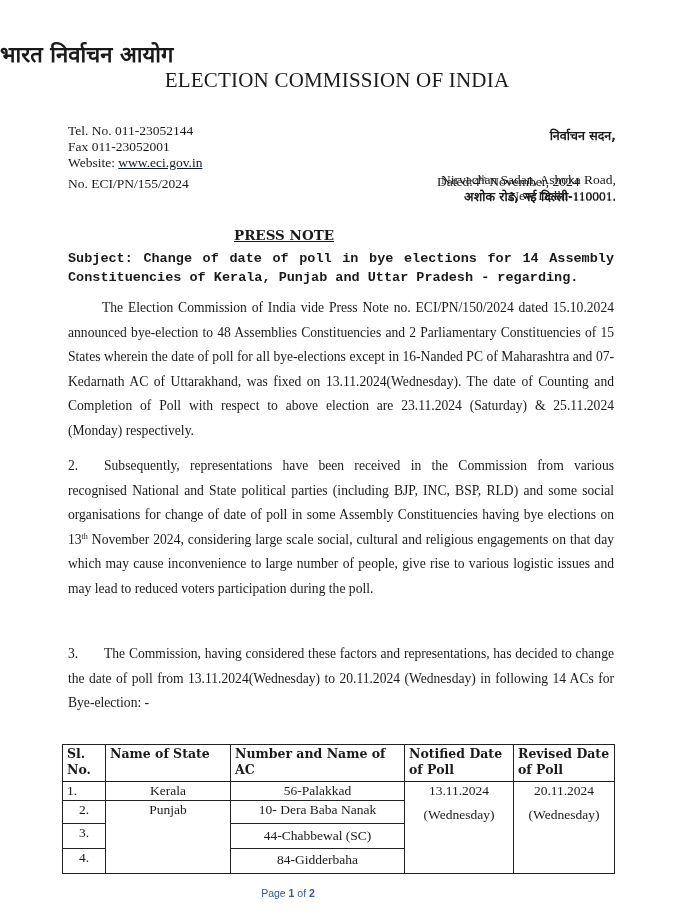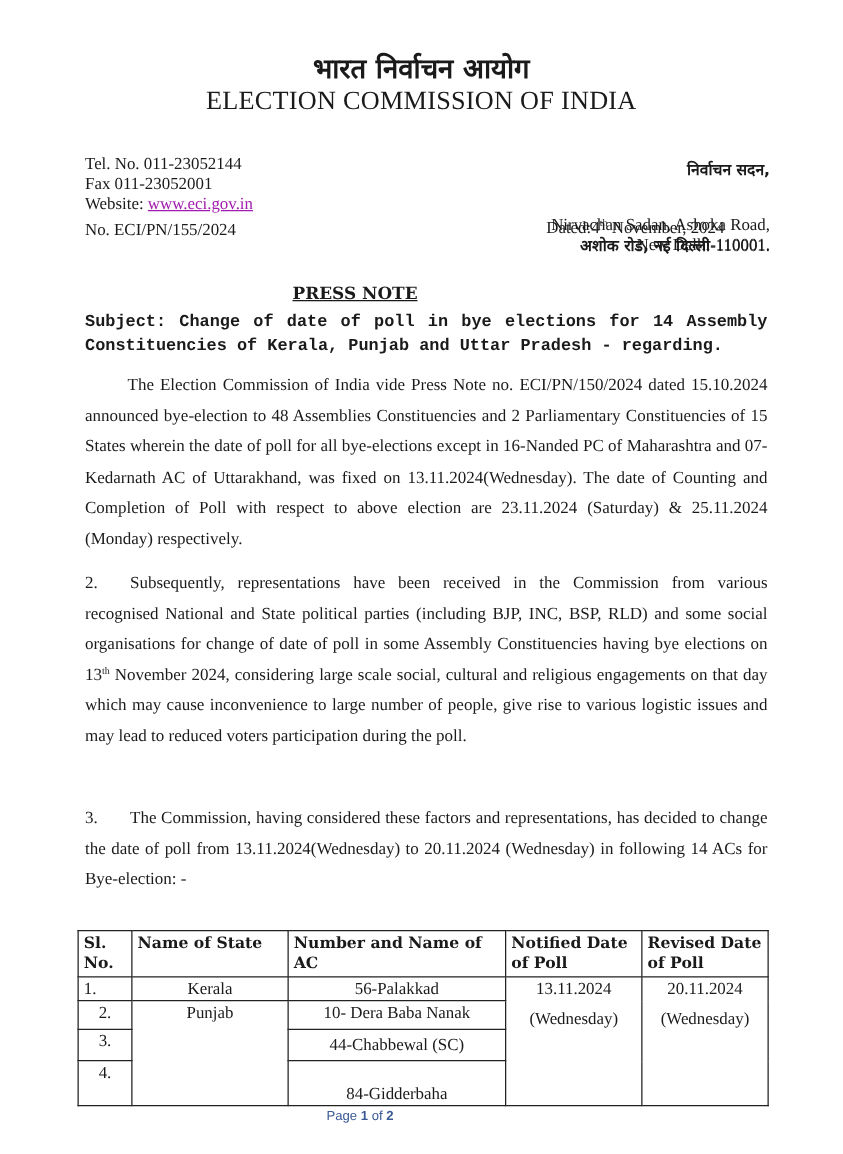--- a/index.html
+++ b/index.html
@@ -1,25 +1,25 @@
 <!DOCTYPE html>
 <html><head>
 <meta charset="utf-8">
 <style>
   html, body { margin: 0; padding: 0; background: #ffffff; }
   body { width: 674px; height: 923px; position: relative; overflow: hidden;
          font-family: "DejaVu Serif", "Liberation Serif", serif; color: #1a1a1a; }
   .abs { position: absolute; white-space: nowrap; }
-  .hindi-title { left: 0; width: 674px; top: 38px; text-align: center; font-size: 22px; font-weight: bold;
+  .hindi-title { left: 0; width: 674px; top: 38px; font-size: 22px; font-weight: bold;
                  font-family: "DejaVu Sans", sans-serif; }
   .eng-title { left: 0; width: 674px; top: 68px; text-align: center; font-size: 21px;
                font-family: "Liberation Serif", serif; letter-spacing: 0.2px; }
   .small { font-size: 13.5px; font-family: "Liberation Serif", serif; }
   .hindi-small { font-family: "DejaVu Sans", sans-serif; font-weight: bold; font-size: 12.5px; }
-  .link { color: #a21caf; text-decoration: underline; }
+  .link { color: #0f172a; text-decoration: underline; }
   .right { text-align: right; }
   .press-note { left: 0; width: 568px; top: 227px; text-align: center; font-weight: bold; font-size: 13.5px;
                 text-decoration: underline; font-family: "DejaVu Serif", serif; }
   .subject { left: 68px; width: 546px; top: 249px; font-weight: bold; font-size: 13.5px; line-height: 19px;
              white-space: normal; text-align: justify; font-family: Liberation Mono, monospace; }
   .para { left: 68px; width: 546px; white-space: normal; text-align: justify; font-size: 13.6px;
           line-height: 24.6px; font-family: "Liberation Serif", serif; }
   .para .indent { display: inline-block; width: 34px; }
   .para .num { display: inline-block; width: 36px; }
   sup { font-size: 8px; vertical-align: 5px; line-height: 0; }
@@ -109,20 +109,20 @@
       <td>2.</td>
       <td rowspan="3">Punjab</td>
       <td>10- Dera Baba Nanak</td>
     </tr>
     <tr style="height:25px;">
       <td>3.</td>
       <td style="padding-top:3px;">44-Chabbewal (SC)</td>
     </tr>
     <tr style="height:25px;">
       <td>4.</td>
-      <td style="padding-top:17px;">84-Gidderbaha</td>
+      <td style="padding-top:2px;">84-Gidderbaha</td>
     </tr>
   </tbody>
 </table>
 
 <div class="abs footer">
   <span>Page </span><b>1</b><span> of </span><b>2</b>
 </div>
 
 </body></html>

